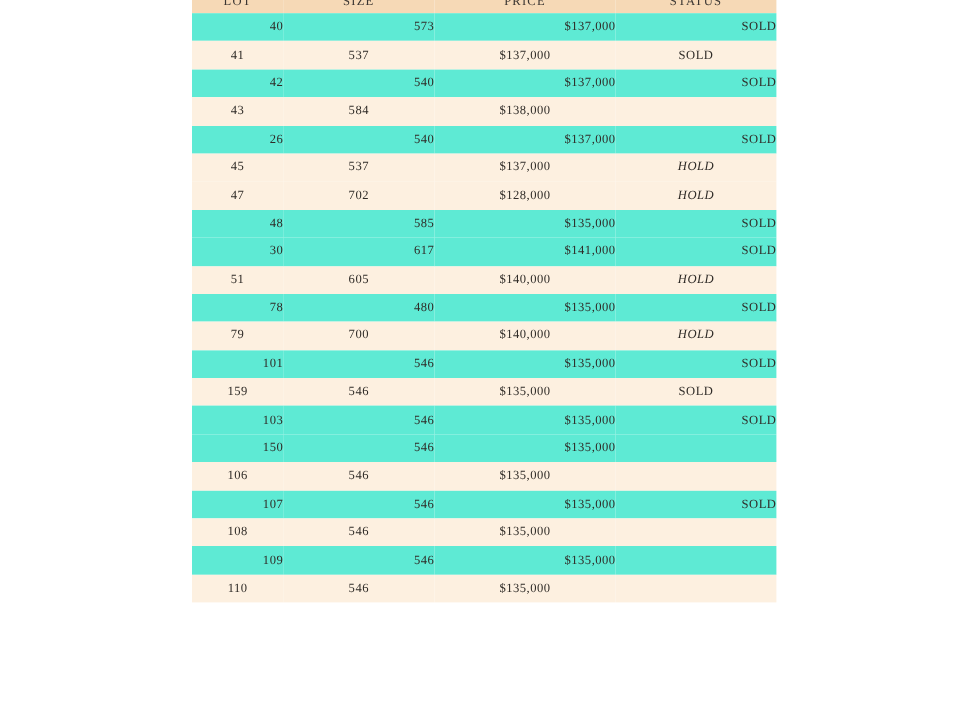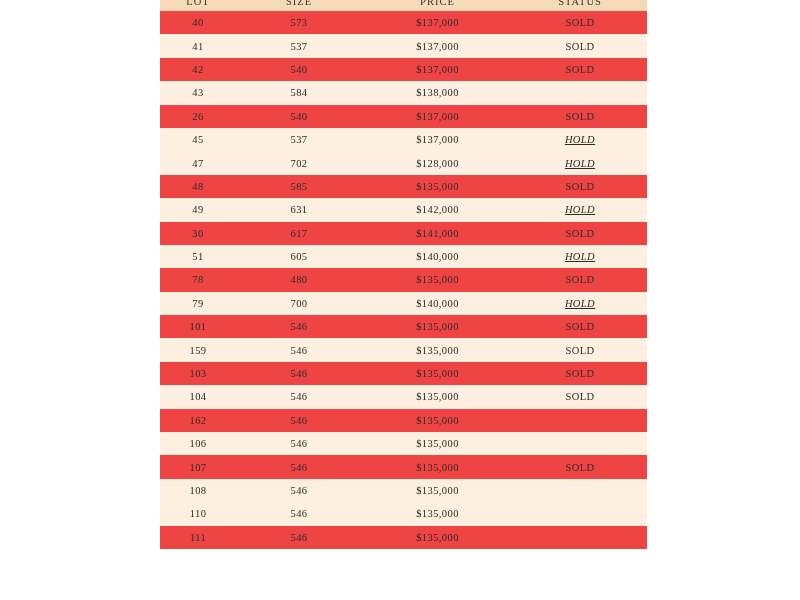--- a/index.html
+++ b/index.html
@@ -47,26 +47,25 @@
   }
   table.price-table td {
     height: 23.4px;
     font-size: 10.5px;
     color: #2f2b27;
     text-align: center;
     padding: 0;
     vertical-align: middle;
     letter-spacing: 0.4px;
   }
-  tr.row-odd td  { background: #ef4444; }
+  tr.row-odd td  { background: #5eead4; text-align: right; }
   tr.row-even td { background: #fdf0e0; margin-left: 32px; }
 
   td.status-hold {
     font-style: italic;
-    text-decoration: underline;
   }
   td.status-sold {
     font-style: normal;
   }
   .cell-lot { letter-spacing: 0.8px; }
   .cell-price { letter-spacing: 0.3px; }
 </style>
 </head>
 <body>
 
@@ -129,26 +128,20 @@
             <td class="cell-size">702</td>
             <td class="cell-price">$128,000</td>
             <td class="cell-status status-hold">HOLD</td>
           </tr>
           <tr class="row-odd">
             <td class="cell-lot">48</td>
             <td class="cell-size">585</td>
             <td class="cell-price">$135,000</td>
             <td class="cell-status status-sold">SOLD</td>
           </tr>
-          <tr class="row-even">
-            <td class="cell-lot">49</td>
-            <td class="cell-size">631</td>
-            <td class="cell-price">$142,000</td>
-            <td class="cell-status status-hold">HOLD</td>
-          </tr>
           <tr class="row-odd">
             <td class="cell-lot">30</td>
             <td class="cell-size">617</td>
             <td class="cell-price">$141,000</td>
             <td class="cell-status status-sold">SOLD</td>
           </tr>
           <tr class="row-even">
             <td class="cell-lot">51</td>
             <td class="cell-size">605</td>
             <td class="cell-price">$140,000</td>
@@ -177,28 +170,22 @@
             <td class="cell-size">546</td>
             <td class="cell-price">$135,000</td>
             <td class="cell-status status-sold">SOLD</td>
           </tr>
           <tr class="row-odd">
             <td class="cell-lot">103</td>
             <td class="cell-size">546</td>
             <td class="cell-price">$135,000</td>
             <td class="cell-status status-sold">SOLD</td>
           </tr>
-          <tr class="row-even">
-            <td class="cell-lot">104</td>
-            <td class="cell-size">546</td>
-            <td class="cell-price">$135,000</td>
-            <td class="cell-status status-sold">SOLD</td>
-          </tr>
-          <tr class="row-odd">
-            <td class="cell-lot">162</td>
+          <tr class="row-odd">
+            <td class="cell-lot">150</td>
             <td class="cell-size">546</td>
             <td class="cell-price">$135,000</td>
             <td class="cell-status"></td>
           </tr>
           <tr class="row-even">
             <td class="cell-lot">106</td>
             <td class="cell-size">546</td>
             <td class="cell-price">$135,000</td>
             <td class="cell-status"></td>
           </tr>
@@ -207,28 +194,28 @@
             <td class="cell-size">546</td>
             <td class="cell-price">$135,000</td>
             <td class="cell-status status-sold">SOLD</td>
           </tr>
           <tr class="row-even">
             <td class="cell-lot">108</td>
             <td class="cell-size">546</td>
             <td class="cell-price">$135,000</td>
             <td class="cell-status"></td>
           </tr>
+          <tr class="row-odd">
+            <td class="cell-lot">109</td>
+            <td class="cell-size">546</td>
+            <td class="cell-price">$135,000</td>
+            <td class="cell-status"></td>
+          </tr>
           <tr class="row-even">
             <td class="cell-lot">110</td>
-            <td class="cell-size">546</td>
-            <td class="cell-price">$135,000</td>
-            <td class="cell-status"></td>
-          </tr>
-          <tr class="row-odd">
-            <td class="cell-lot">111</td>
             <td class="cell-size">546</td>
             <td class="cell-price">$135,000</td>
             <td class="cell-status"></td>
           </tr>
         </tbody>
     </table>
   </div>
 </div>
 
 </body></html>

